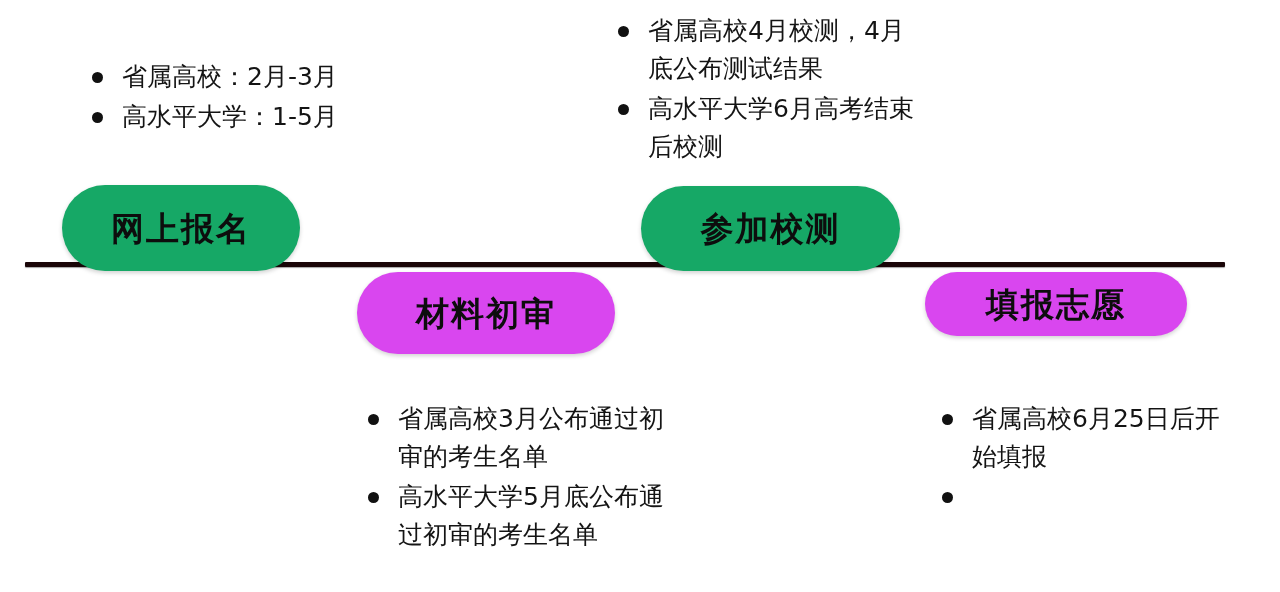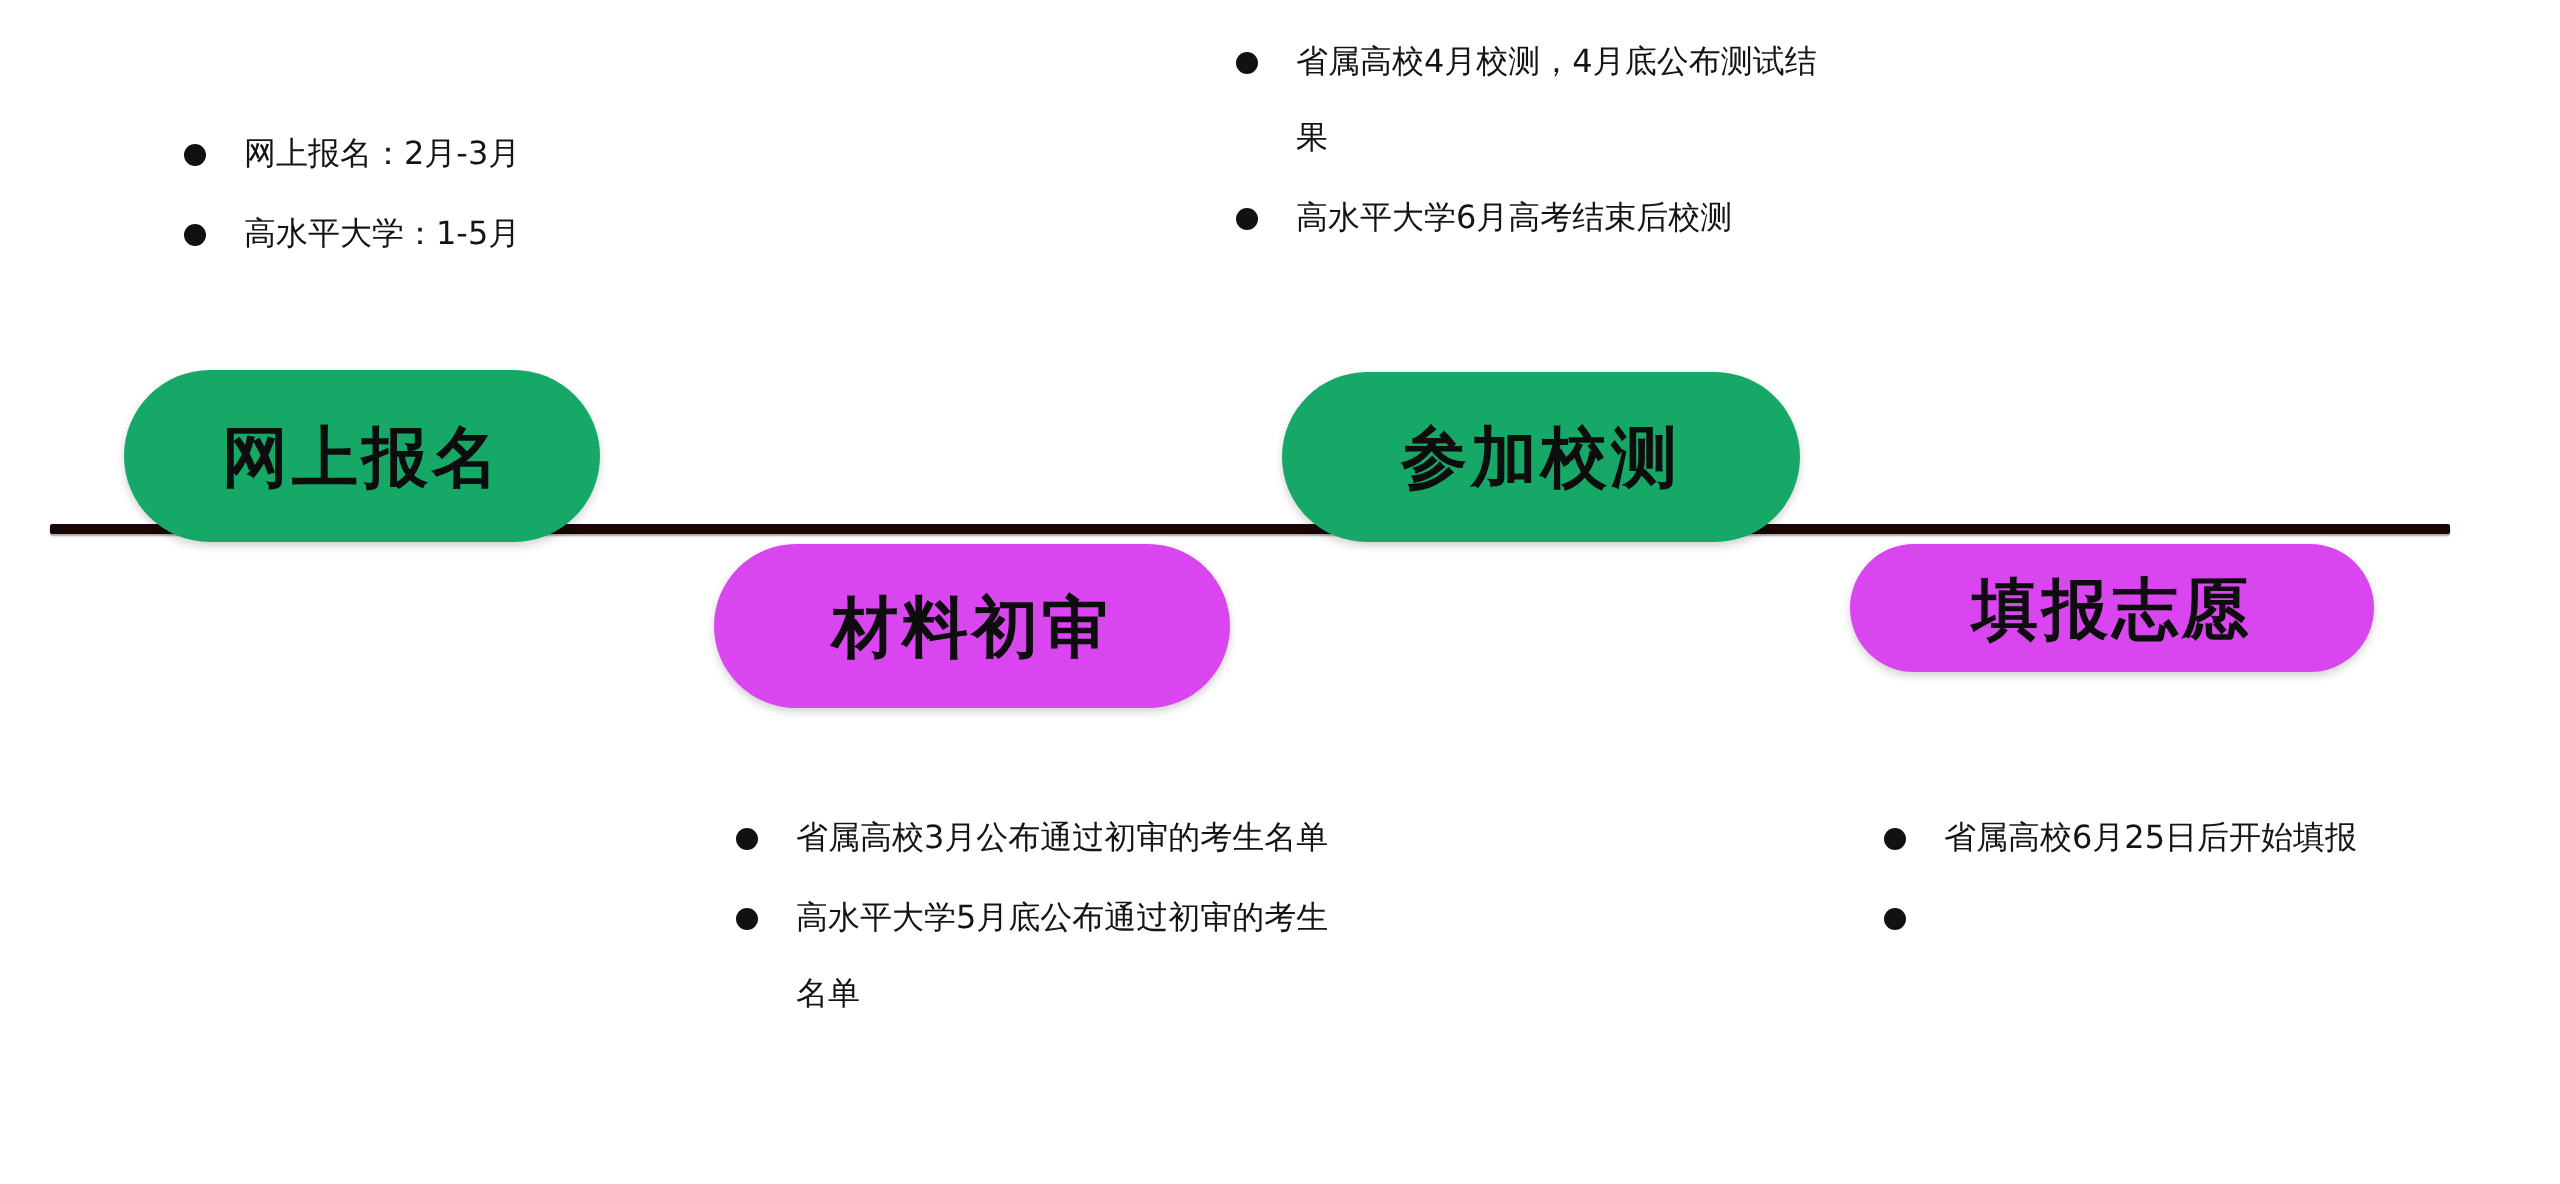--- a/index.html
+++ b/index.html
@@ -58,21 +58,21 @@
   
   #pill-1 { left: 62px;  top: 185px; width: 238px; height: 86px; text-align: center; }
   #pill-2 { left: 357px; top: 272px; width: 258px; height: 82px; }
   #pill-3 { left: 641px; top: 186px; width: 259px; height: 85px; }
   #pill-4 { left: 925px; top: 272px; width: 262px; height: 64px; }
 
   
   .notes {
     position: absolute;
     font-family: "DejaVu Sans", "Liberation Sans", sans-serif;
-    font-size: 16px;
+    font-size: 25px;
     color: #141414;
     line-height: 38px;
   }
   .notes ul {
     list-style: none;
     margin: 0;
     padding: 0;
   }
   .notes li {
     position: relative;
@@ -101,21 +101,21 @@
 <body>
 
 <div id="diagram">
 
   <div class="axis"></div>
 
   <div class="notes" id="notes-1">
     <ul>
       <li>
         <span class="bullet"></span>
-        <span class="txt">网上报名：2月-3月</span>
+        <span class="txt">省属高校：2月-3月</span>
       </li>
       <li>
         <span class="bullet"></span>
         <span class="txt">高水平大学：1-5月</span>
       </li>
     </ul>
   </div>
 
   <div class="notes" id="notes-2">
     <ul>

